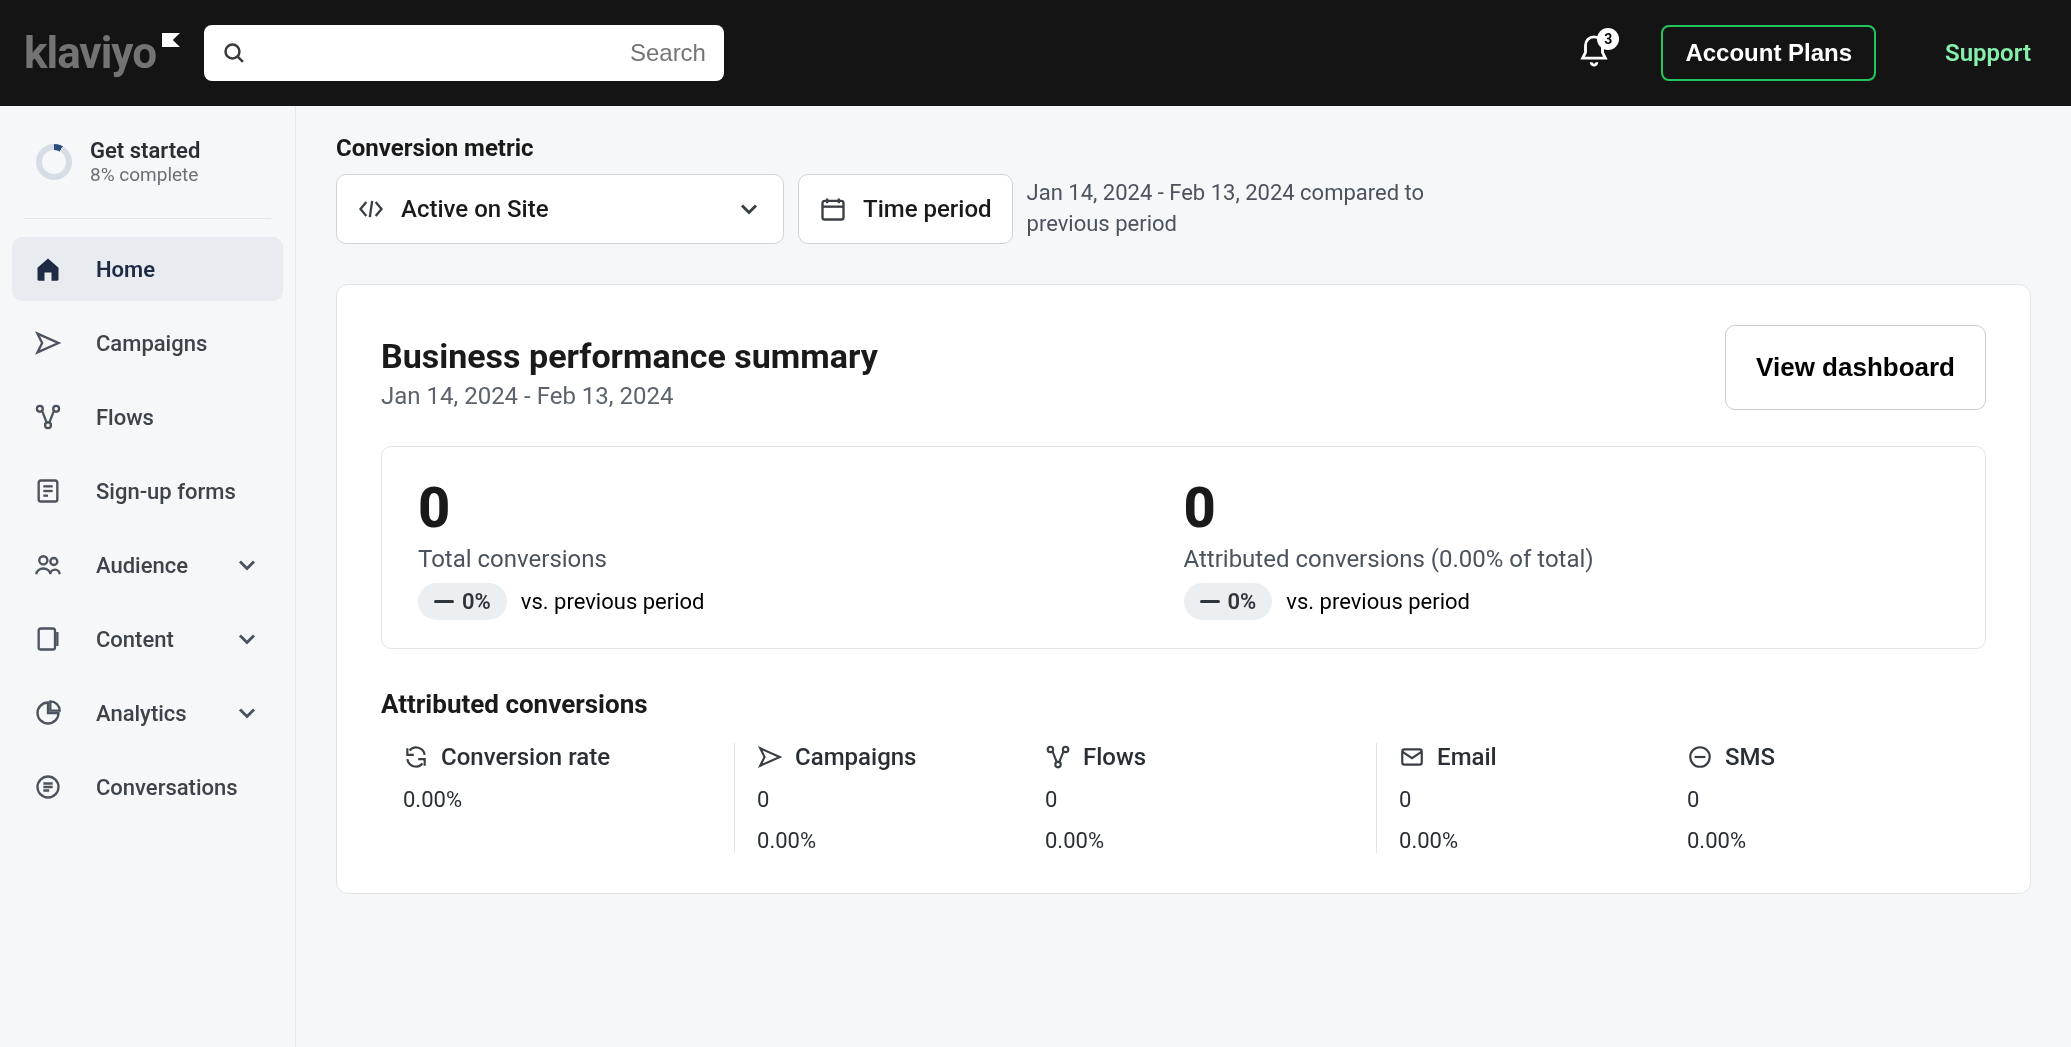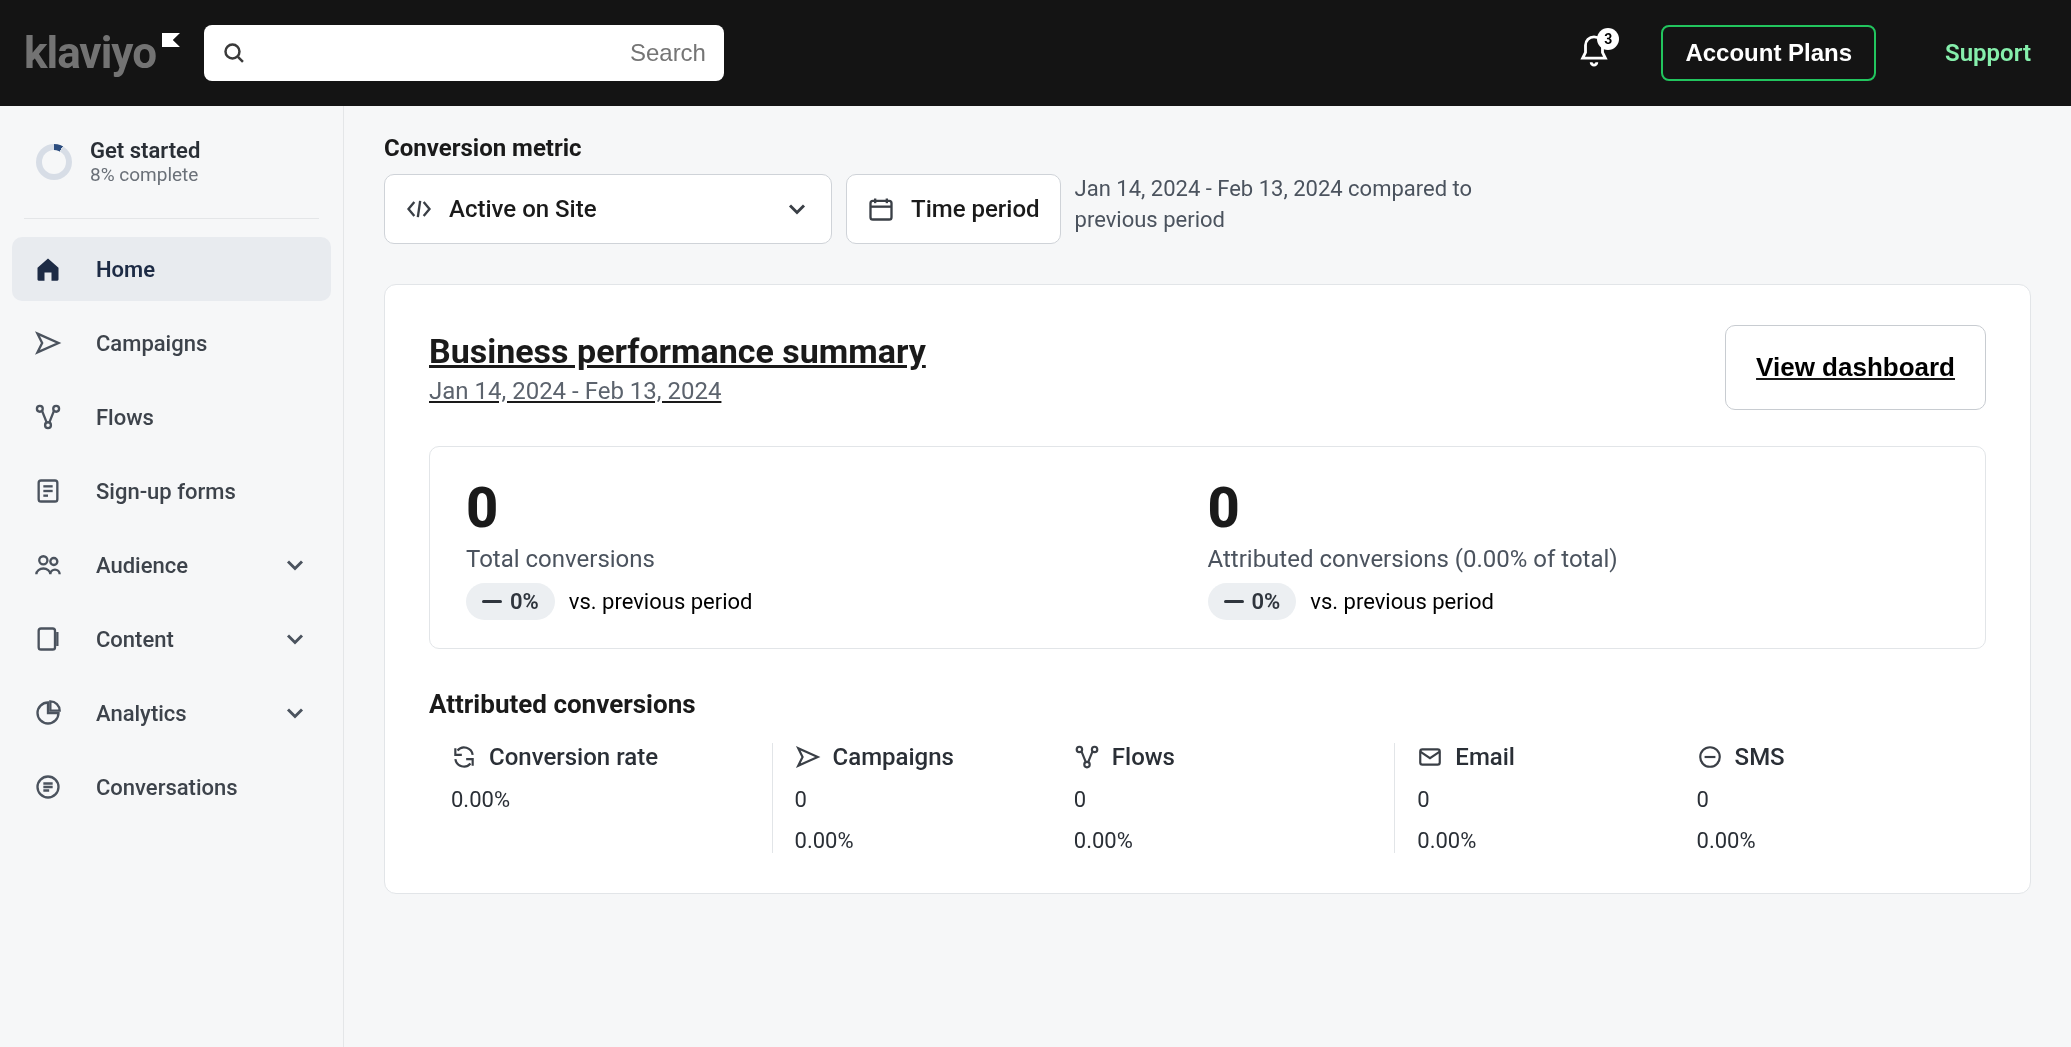--- a/index.html
+++ b/index.html
@@ -90,21 +90,21 @@
   }
 
   
   .below {
     display: flex;
     height: calc(100% - 106px);
   }
 
   
   .sidebar {
-    width: 344px;
+    width: 296px;
     border-right: 1px solid #e4e6e8;
     padding: 24px 12px;
   }
   .getstarted {
     display:flex; align-items:center; gap: 18px;
     padding: 8px 12px 24px 24px;
   }
   .progress-ring {
     width: 36px; height: 36px;
     border-radius: 50%;
@@ -136,21 +136,21 @@
   .nav-item.active svg { color:#1d2b45; }
   .nav-chevron { margin-left:auto; width:22px; height:22px; color:#4b535e; }
 
   
   .main {
     flex:1;
     padding: 28px 40px;
     overflow:auto;
   }
   .metric-label { font-size: 24px; font-weight:700; color:#1a1a1a; margin-bottom: 12px;}
-  .controls-row { display:flex; align-items:flex-start; gap: 14px; flex-wrap:wrap; }
+  .controls-row { display:flex; align-items:center; gap: 14px; flex-wrap:wrap; }
   .dropdown, .time-btn {
     background:#fff;
     border:1px solid #cfd3d8;
     border-radius:10px;
     height:70px;
     display:flex; align-items:center;
     padding: 0 20px;
     gap:16px;
     font-size: 24px;
     font-weight:500;
@@ -161,21 +161,21 @@
   .dropdown svg, .time-btn svg { width:28px; height:28px; color:#3a3f46; }
   .compare-text { font-size:22px; color:#4b535e; max-width: 460px; line-height:1.4; }
 
   .card {
     background:#fff;
     border:1px solid #e2e5e8;
     border-radius:12px;
     margin-top: 40px;
     padding: 40px 44px;
   }
-  .card-head { display:flex; justify-content:space-between; align-items:center;text-decoration:underline; }
+  .card-head { display:flex; justify-content:space-between; align-items:flex-end; }
   .card-title { font-size: 34px; font-weight:700; }
   .card-sub { font-size:24px; color:#5c636d; margin-top:6px; }
   .view-btn {
     background:#fff; border:1px solid #c8ccd1; border-radius:10px;
     font-size:26px; font-weight:600;
     padding: 26px 30px; cursor:pointer;
   }
 
   .kpi-box {
     border:1px solid #e2e5e8;

